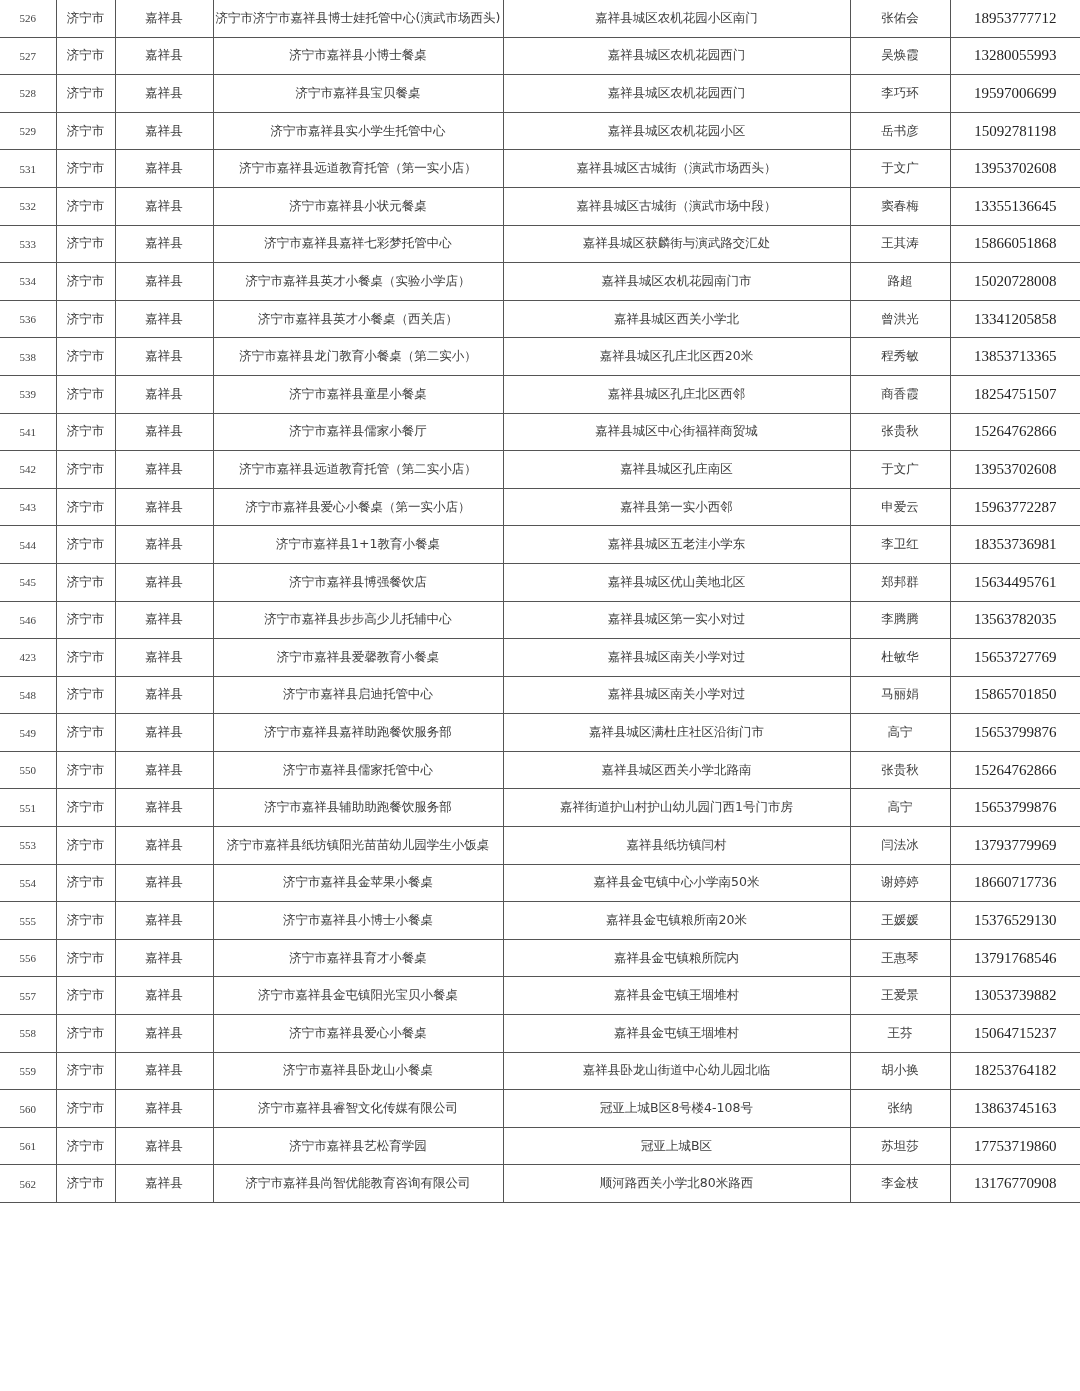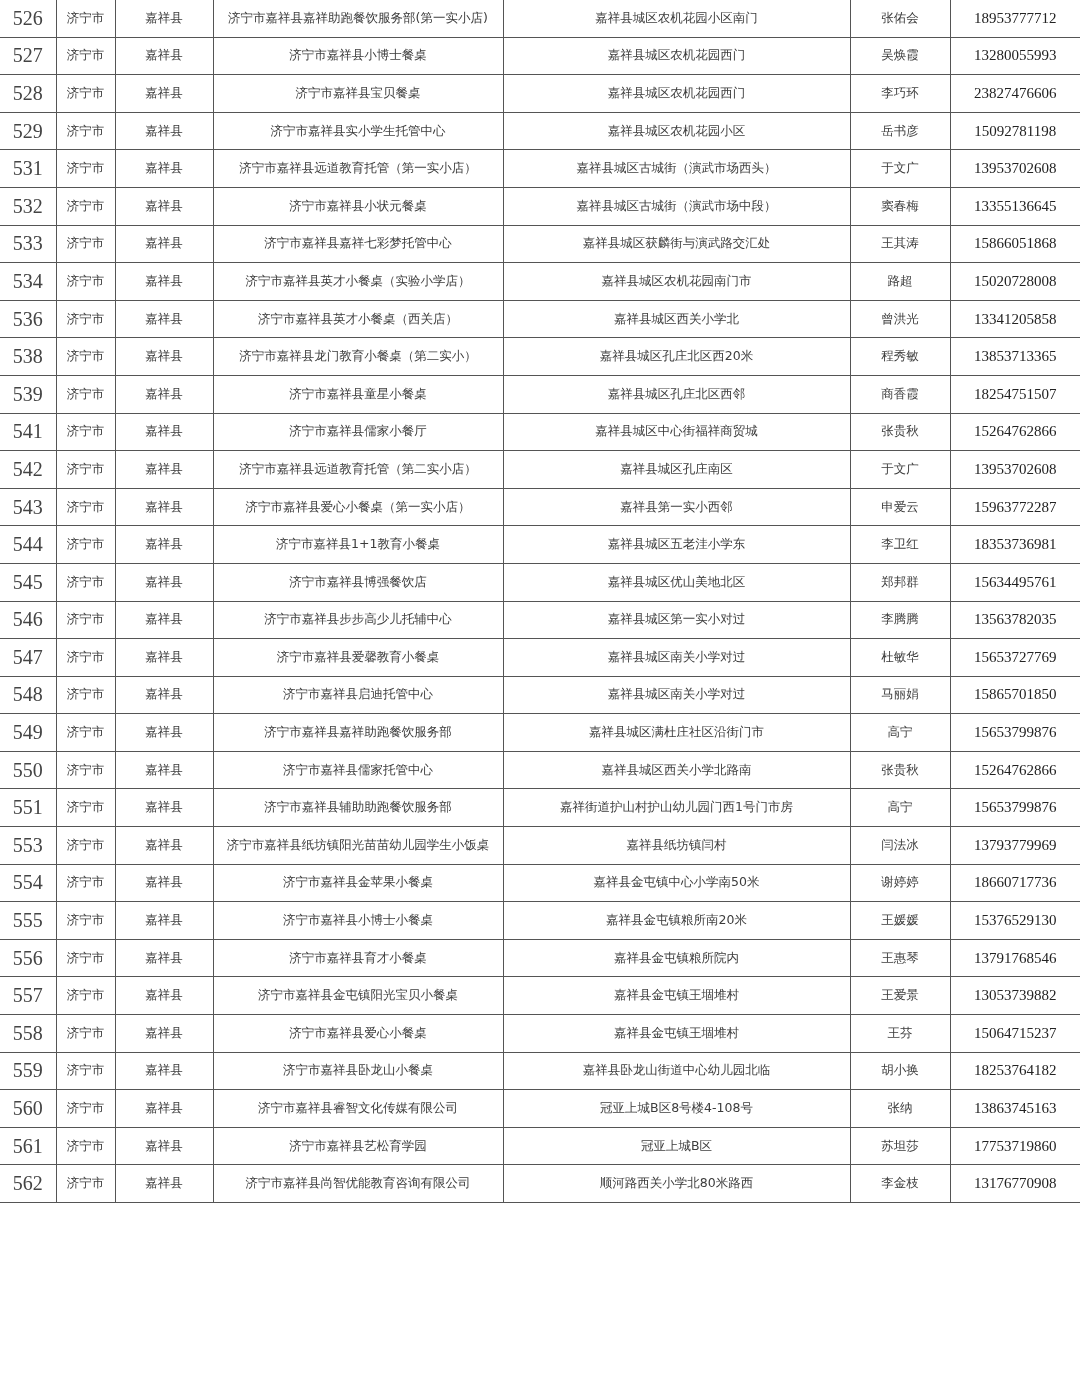--- a/index.html
+++ b/index.html
@@ -14,21 +14,21 @@
   td {
     border: 1px solid #555;
     height: 36.6px;
     padding: 0;
     text-align: center;
     vertical-align: middle;
     white-space: nowrap;
     overflow: hidden;
     font-size: 12.5px;
   }
-  td.num { font-family: "Liberation Serif", "DejaVu Serif", serif; font-size: 20px; color: #444; }
+  td.num { font-family: "Liberation Serif", "DejaVu Serif", serif; font-size: 11px; color: #444; }
   td.phone { font-family: "Liberation Serif", "DejaVu Serif", serif; font-size: 15px; color: #222; }
   td.cn { font-family: "DejaVu Sans", "Liberation Sans", sans-serif; font-size: 12.5px; color: #3c3c3c; }
   td.c1 { border-left: none; }
   td.c7 { border-right: none; }
   tr.first td { border-top: none; }
   col.w1 { width: 56px; } col.w2 { width: 59px; } col.w3 { width: 98px; }
   col.w4 { width: 290px; } col.w5 { width: 347px; } col.w6 { width: 100px; } col.w7 { width: 130px; }
 </style>
 </head>
 <body>
@@ -41,42 +41,42 @@
       <col class="w4">
       <col class="w5">
       <col class="w6">
       <col class="w7">
   </colgroup>
   <tbody id="tbody">
       <tr class="first">
         <td class="num c1">526</td>
         <td class="cn">济宁市</td>
         <td class="cn">嘉祥县</td>
-        <td class="cn">济宁市嘉祥县嘉祥助跑餐饮服务部(第一实小店)</td>
+        <td class="cn">济宁市济宁市嘉祥县博士娃托管中心(演武市场西头)</td>
         <td class="cn">嘉祥县城区农机花园小区南门</td>
         <td class="cn">张佑会</td>
         <td class="phone c7">18953777712</td>
       </tr>
       <tr>
         <td class="num c1">527</td>
         <td class="cn">济宁市</td>
         <td class="cn">嘉祥县</td>
         <td class="cn">济宁市嘉祥县小博士餐桌</td>
         <td class="cn">嘉祥县城区农机花园西门</td>
         <td class="cn">吴焕霞</td>
         <td class="phone c7">13280055993</td>
       </tr>
       <tr>
         <td class="num c1">528</td>
         <td class="cn">济宁市</td>
         <td class="cn">嘉祥县</td>
         <td class="cn">济宁市嘉祥县宝贝餐桌</td>
         <td class="cn">嘉祥县城区农机花园西门</td>
         <td class="cn">李巧环</td>
-        <td class="phone c7">23827476606</td>
+        <td class="phone c7">19597006699</td>
       </tr>
       <tr>
         <td class="num c1">529</td>
         <td class="cn">济宁市</td>
         <td class="cn">嘉祥县</td>
         <td class="cn">济宁市嘉祥县实小学生托管中心</td>
         <td class="cn">嘉祥县城区农机花园小区</td>
         <td class="cn">岳书彦</td>
         <td class="phone c7">15092781198</td>
       </tr>
@@ -191,21 +191,21 @@
       <tr>
         <td class="num c1">546</td>
         <td class="cn">济宁市</td>
         <td class="cn">嘉祥县</td>
         <td class="cn">济宁市嘉祥县步步高少儿托辅中心</td>
         <td class="cn">嘉祥县城区第一实小对过</td>
         <td class="cn">李腾腾</td>
         <td class="phone c7">13563782035</td>
       </tr>
       <tr>
-        <td class="num c1">547</td>
+        <td class="num c1">423</td>
         <td class="cn">济宁市</td>
         <td class="cn">嘉祥县</td>
         <td class="cn">济宁市嘉祥县爱馨教育小餐桌</td>
         <td class="cn">嘉祥县城区南关小学对过</td>
         <td class="cn">杜敏华</td>
         <td class="phone c7">15653727769</td>
       </tr>
       <tr>
         <td class="num c1">548</td>
         <td class="cn">济宁市</td>

